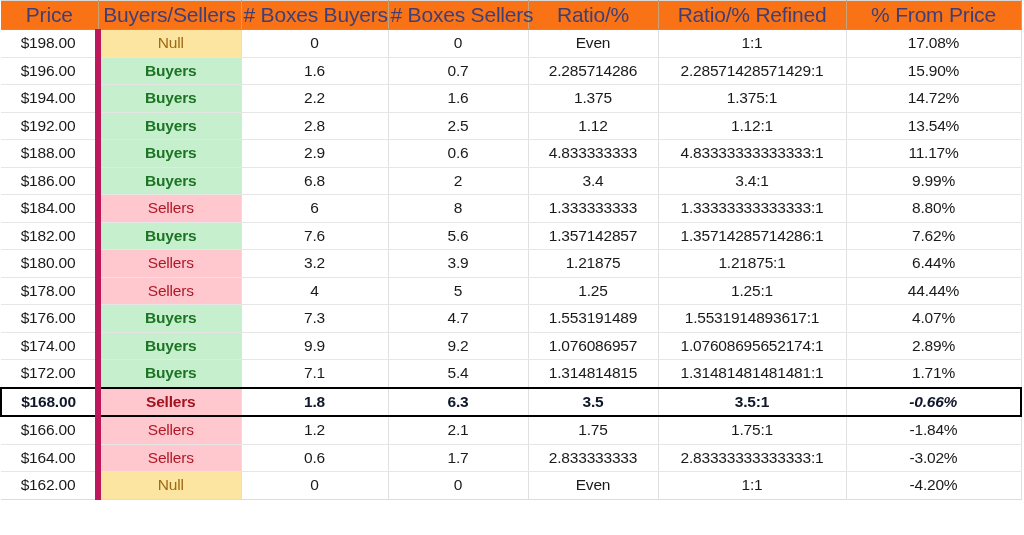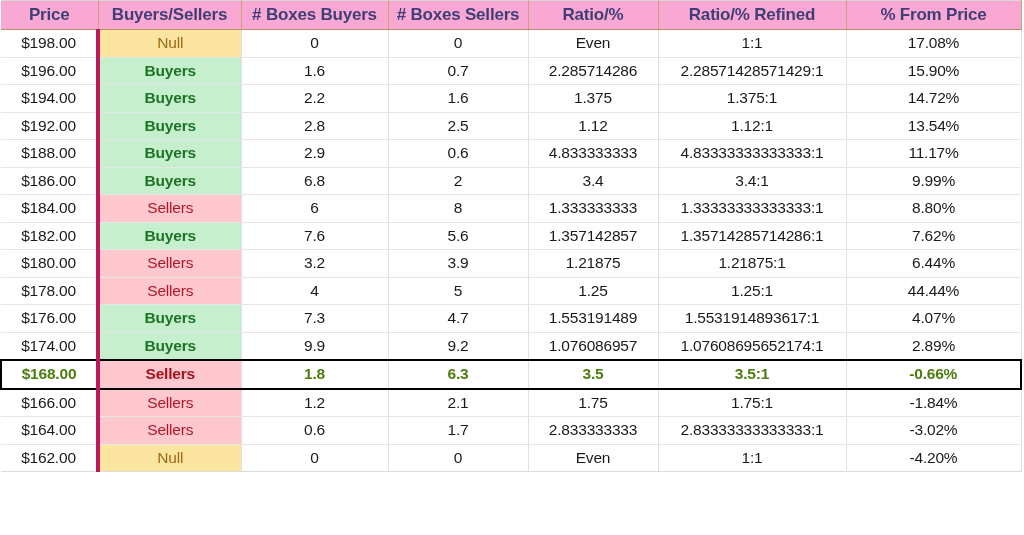--- a/index.html
+++ b/index.html
@@ -34,24 +34,24 @@
   col.c-price   { width: 97px; }
   col.c-bs      { width: 143px; }
   col.c-bb      { width: 147px; }
   col.c-bsl     { width: 140px; }
   col.c-ratio   { width: 130px; }
   col.c-refined { width: 188px; }
   col.c-pct     { width: 175px; }
 
   thead th {
     height: 28px;
-    background: #f9a8d4;
+    background: #f97316;
     color: #3f3f76;
-    font-size: 17px;
-    font-weight: bold;
+    font-size: 21px;
+    font-weight: normal;
     text-align: center;
     vertical-align: middle;
     border-right: 1px solid #c8a37a;
     border-bottom: 1px solid #b98f63;
     border-top: 1px solid #d8d8d8;
     padding: 0 2px;
     white-space: nowrap;
     letter-spacing: -0.2px;
   }
   thead th:last-child { border-right: 1px solid #c8a37a; text-align: center; }
@@ -63,37 +63,37 @@
     text-align: center;
     vertical-align: middle;
     border-right: 1px solid #e0e0e0;
     border-bottom: 1px solid #e6e6e6;
     background: #ffffff;
     padding: 0 2px;
     white-space: nowrap;
     letter-spacing: -0.2px;
   }
 
-  tbody td.col-price { border-right: 4px solid #be185d; }
+  tbody td.col-price { border-right: 6px solid #be185d; }
 
   
   td.status { font-weight: normal; }
   td.status.buyers  { background: #c6efce; color: #1d7324; font-weight: bold; }
   td.status.sellers { background: #ffc7ce; color: #b01828; }
   td.status.null    { background: #fce5a1; color: #9c6a14; }
 
   
   tr.focus-row td {
     font-weight: bold;
     border-top: 2.5px solid #000000;
     border-bottom: 2.5px solid #000000;
-    color: #4d7c0f;
+    color: #0f172a;
   }
   tr.focus-row td.edge-left  { border-left: 2.5px solid #000000; }
-  tr.focus-row td.edge-right { border-right: 2.5px solid #000000; }
+  tr.focus-row td.edge-right { border-right: 2.5px solid #000000; font-style: italic; }
   tr.focus-row td.status.sellers { color: #a3121f; }
 
   
   tbody tr:last-child td { border-bottom: 1px solid #dcdcdc; }
 </style>
 </head>
 <body>
 
 <div id="sheet">
   <table class="grid">
@@ -219,20 +219,29 @@
         </tr>
         <tr>
           <td class="col-price edge-left">$174.00</td>
           <td class="status buyers">Buyers</td>
           <td class="">9.9</td>
           <td class="">9.2</td>
           <td class="">1.076086957</td>
           <td class="">1.07608695652174:1</td>
           <td class="edge-right">2.89%</td>
         </tr>
+        <tr>
+          <td class="col-price edge-left">$172.00</td>
+          <td class="status buyers">Buyers</td>
+          <td class="">7.1</td>
+          <td class="">5.4</td>
+          <td class="">1.314814815</td>
+          <td class="">1.31481481481481:1</td>
+          <td class="edge-right">1.71%</td>
+        </tr>
         <tr class="focus-row">
           <td class="col-price edge-left">$168.00</td>
           <td class="status sellers">Sellers</td>
           <td class="">1.8</td>
           <td class="">6.3</td>
           <td class="">3.5</td>
           <td class="">3.5:1</td>
           <td class="edge-right">-0.66%</td>
         </tr>
         <tr>

